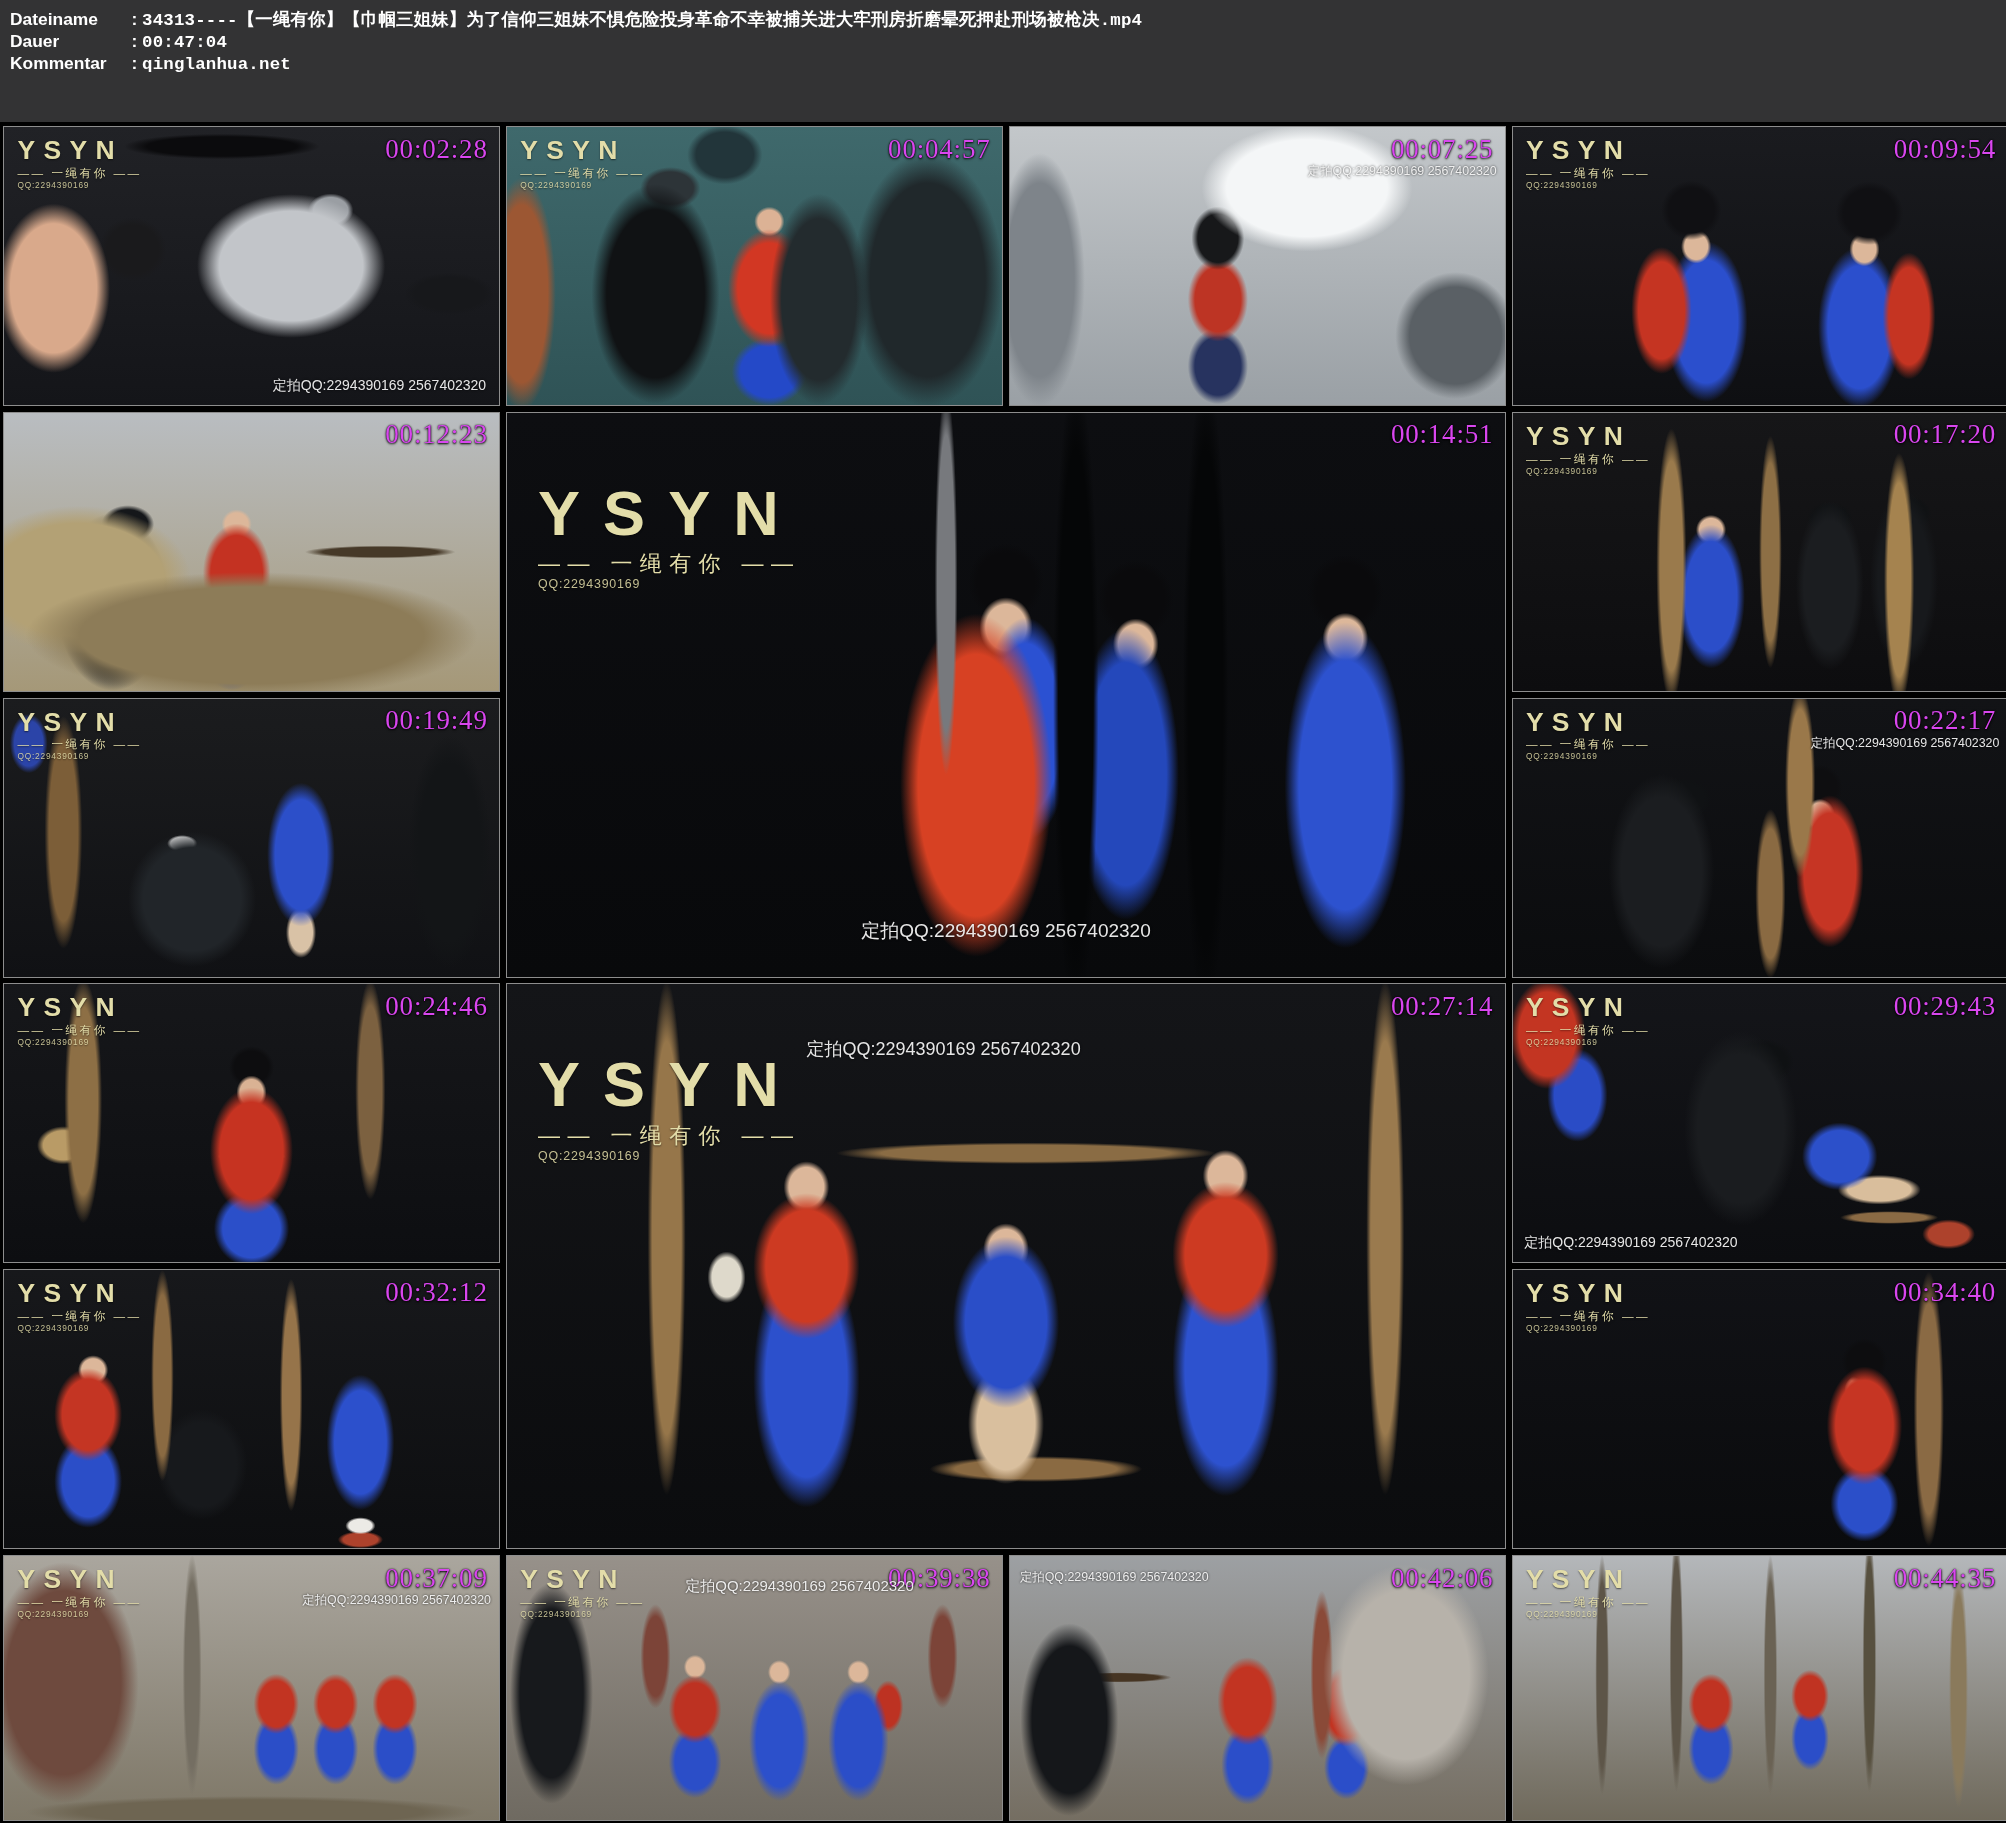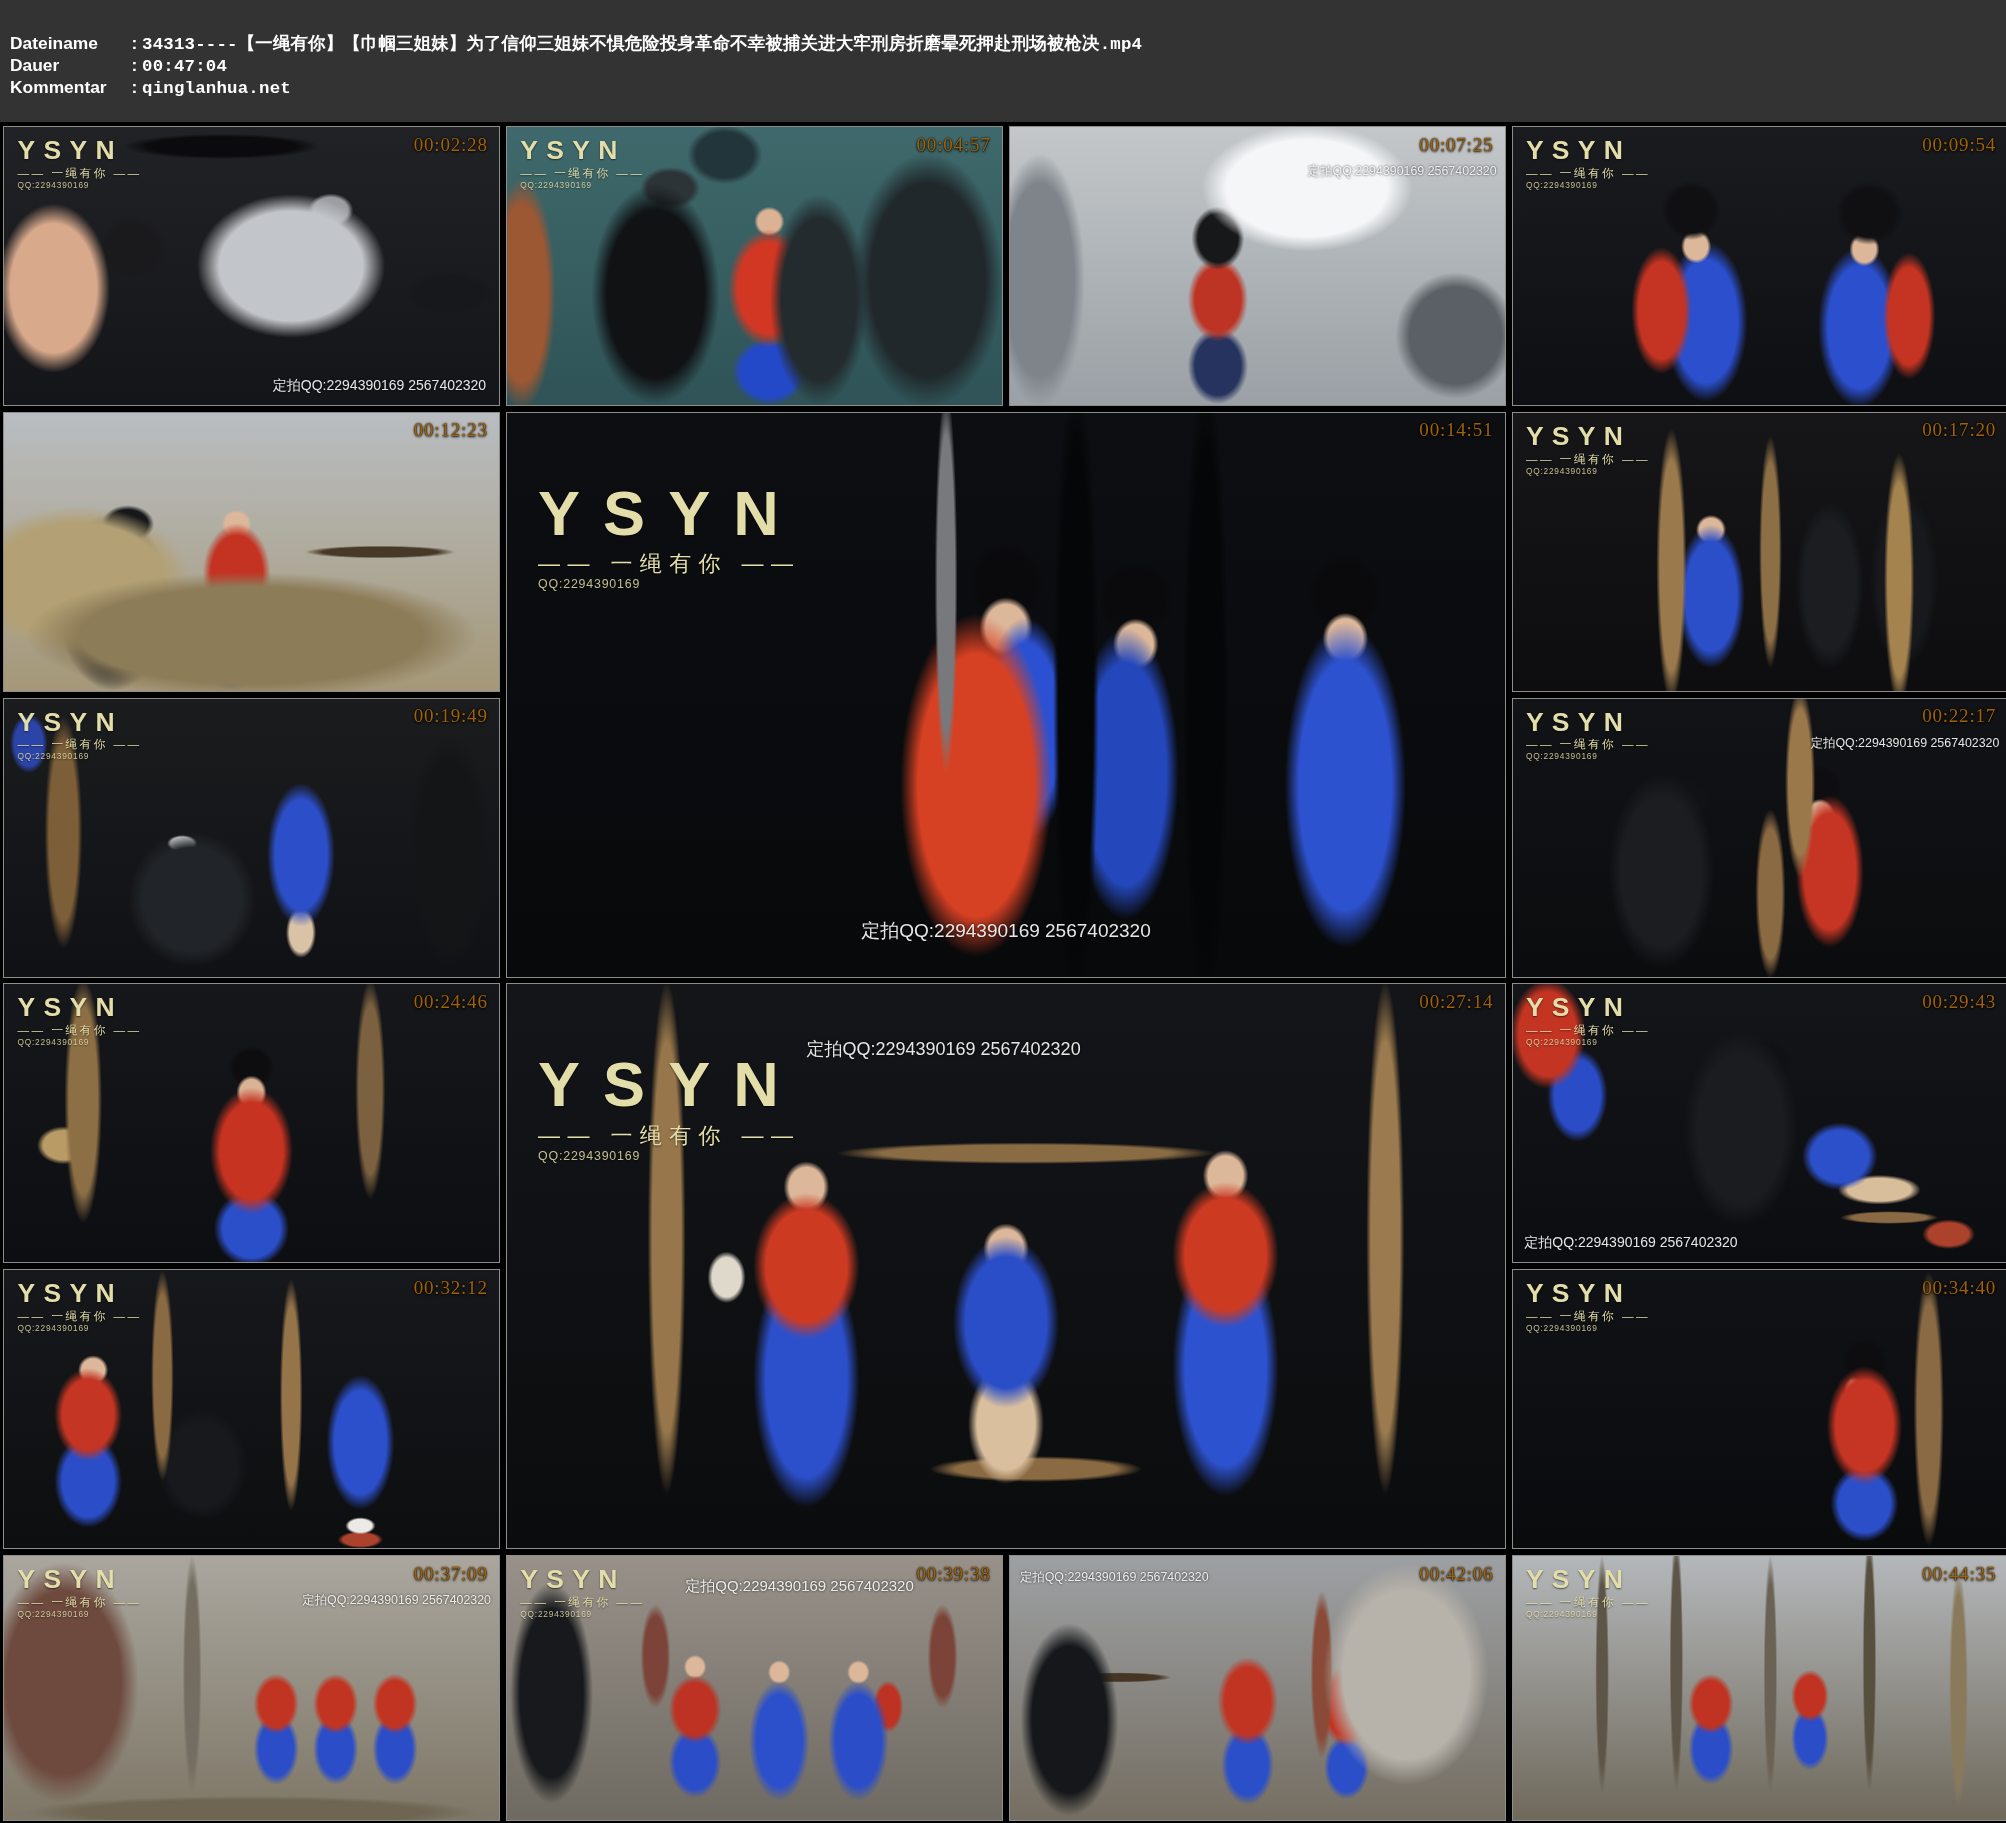--- a/index.html
+++ b/index.html
@@ -3,38 +3,38 @@
 <meta charset="utf-8">
 <style>
   html,body{margin:0;padding:0;background:#000;}
   body{width:2006px;height:1823px;overflow:hidden;position:relative;
        font-family:"Liberation Sans",sans-serif;}
 
   
   .meta-header{position:absolute;left:0;top:0;width:2006px;height:122px;
                background:#333334;color:#fff;padding:8.3px 0 0 10px;box-sizing:border-box;}
   .meta-row{height:22px;line-height:22px;font-size:17.4px;font-weight:bold;white-space:nowrap;}
-  .meta-label{display:inline-block;width:117px;margin-top:24px;}
+  .meta-label{display:inline-block;width:117px;}
   .meta-colon{display:inline-block;width:15px;text-align:center;}
   .meta-value{letter-spacing:0.2px;font-family:Liberation Mono, monospace;}
 
   
   .grid{position:absolute;left:3.3px;top:126px;display:grid;
         grid-template-columns:repeat(4,497px);
         grid-template-rows:280px 280px 280px 280px 280px 266px;
         gap:5.8px;}
   .thumb{position:relative;overflow:hidden;border:1.7px solid #8d8d8d;
          box-sizing:border-box;background:#101012;margin:0;}
   .thumb .shot{position:absolute;inset:0;}
   #t6{grid-column:2 / span 2;grid-row:2 / span 2;}
   #t11{grid-column:2 / span 2;grid-row:4 / span 2;}
 
   
-  .ts{position:absolute;top:6.6px;right:11.6px;z-index:3;color:#a16207;
-      font-family:"Liberation Serif",serif;font-size:19px;letter-spacing:0.8px;
+  .ts{position:absolute;top:6.6px;right:11.6px;z-index:3;color:#d946ef;
+      font-family:"Liberation Serif",serif;font-size:27px;letter-spacing:0.8px;
       text-shadow:0 0.8px 2.5px #000,0 0 1.7px #000;}
 
   
   .logo{position:absolute;top:10px;left:13.2px;z-index:2;color:#e3dda9;
         text-shadow:0 0.8px 1.7px rgba(0,0,0,.55);line-height:1;}
   .logo-ysyn{font-size:26.5px;font-weight:bold;letter-spacing:8.3px;}
   .logo-cn{font-size:11.6px;letter-spacing:2.5px;margin-top:3.3px;}
   .logo-qq{font-size:8.3px;letter-spacing:0.8px;margin-top:2.5px;opacity:.85;}
   .big .logo{top:69px;left:31px;}
   .big .logo-ysyn{font-size:63px;letter-spacing:23px;}

